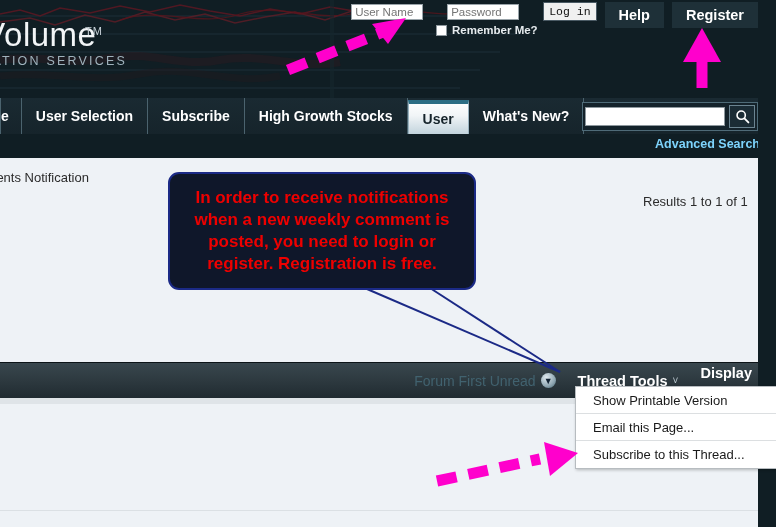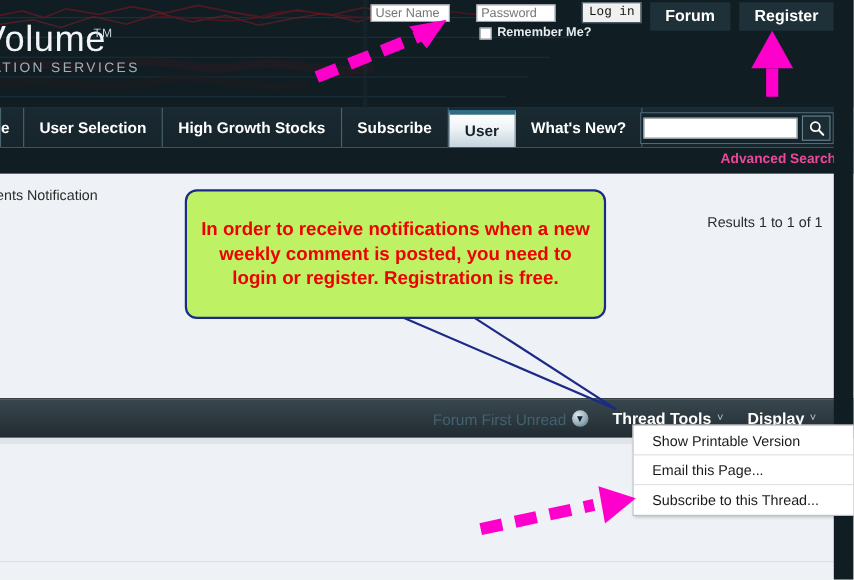--- a/index.html
+++ b/index.html
@@ -111,21 +111,21 @@
     display: flex; align-items: center; justify-content: center; cursor: pointer;
   }
 
   
   .subbar {
     position: absolute; left: 0; top: 134px; width: 776px; height: 24px;
     background: #101e24;
   }
   .adv-search {
     position: absolute; right: 16px; top: 3px;
-    color: #ec4899; font-size: 12.5px; font-weight: bold; cursor: pointer;
+    color: #7dd3fc; font-size: 12.5px; font-weight: bold; cursor: pointer;
   }
 
   
   .content {
     position: absolute; left: 0; top: 158px; width: 776px; height: 369px;
     background: #eef2f6;
   }
   .breadcrumb {
     position: absolute; left: -52px; top: 12px;
     font-size: 13px; color: #2b2b2b; white-space: nowrap;
@@ -187,22 +187,22 @@
   .dd-item {
     height: 27px; display: flex; align-items: center;
     padding-left: 17px; font-size: 13px; color: #1a1a1a;
     border-bottom: 1px solid #dcdfe1; cursor: pointer;
     white-space: nowrap;
   }
   .dd-item:last-child { border-bottom: none; }
 
   
   .callout {
-    position: absolute; left: 168px; top: 172px; width: 383px; height: 118px;
-    background: #bef264; border: 2px solid #1b2a86; border-radius: 11px;
+    position: absolute; left: 168px; top: 172px; width: 308px; height: 118px;
+    background: #0f172a; border: 2px solid #1b2a86; border-radius: 11px;
     z-index: 30;
     display: flex; align-items: center; justify-content: center;
   }
   .callout-text {
     color: #ee0000; font-size: 17px; font-weight: bold;
     text-align: center; line-height: 22px; padding: 0 12px;
   }
   .callout-tail { position: absolute; left: 0; top: 0; z-index: 29; }
 
   
@@ -239,42 +239,42 @@
       </div>
       <div class="logo-sub">INFORMATION SERVICES</div>
     </div>
 
     <div class="login-strip">
       <div class="login-fields">
         <input class="login-input" type="text" placeholder="User Name" style="">
         <input class="login-input" type="text" placeholder="Password" style="">
         <button class="login-btn">Log in</button>
       </div>
-      <div class="hbtn">Forum</div>
+      <div class="hbtn">Help</div>
       <div class="hbtn" style="margin-right:18px;">Register</div>
     </div>
 
     <div class="remember-row" style="left:398px;">
       <span class="chk"></span>
       <span class="remember-label">Remember Me?</span>
     </div>
   </div>
 
   <div class="navbar">
     <div class="navtab partial-left">
       <span>e</span>
     </div>
     <div class="navtab">
       <span>User Selection</span>
     </div>
     <div class="navtab">
+      <span>Subscribe</span>
+    </div>
+    <div class="navtab">
       <span>High Growth Stocks</span>
-    </div>
-    <div class="navtab">
-      <span>Subscribe</span>
     </div>
     <div class="navtab active">
       <span>User</span>
     </div>
     <div class="navtab">
       <span>What's New?</span>
     </div>
 
     <div class="search-wrap">
       <input class="search-input" type="text" value="" style="">
@@ -298,21 +298,21 @@
 
     <div class="toolsbar">
       <span class="vfu">
         <span>Forum First Unread</span>
         <span class="vfu-icon">▼</span>
       </span>
       <span class="tool-item">
         <span>Thread Tools</span>
         <span class="caret">˅</span>
       </span>
-      <span class="tool-item" style="margin-right:34px;">
+      <span class="tool-item" style="margin-right:24px;flex-direction:column;">
         <span>Display</span>
         <span class="caret">˅</span>
       </span>
     </div>
 
     <div class="toolsbar-gap"></div>
     <div class="lower-panel">
       <div class="lower-line"></div>
     </div>
   </div>

